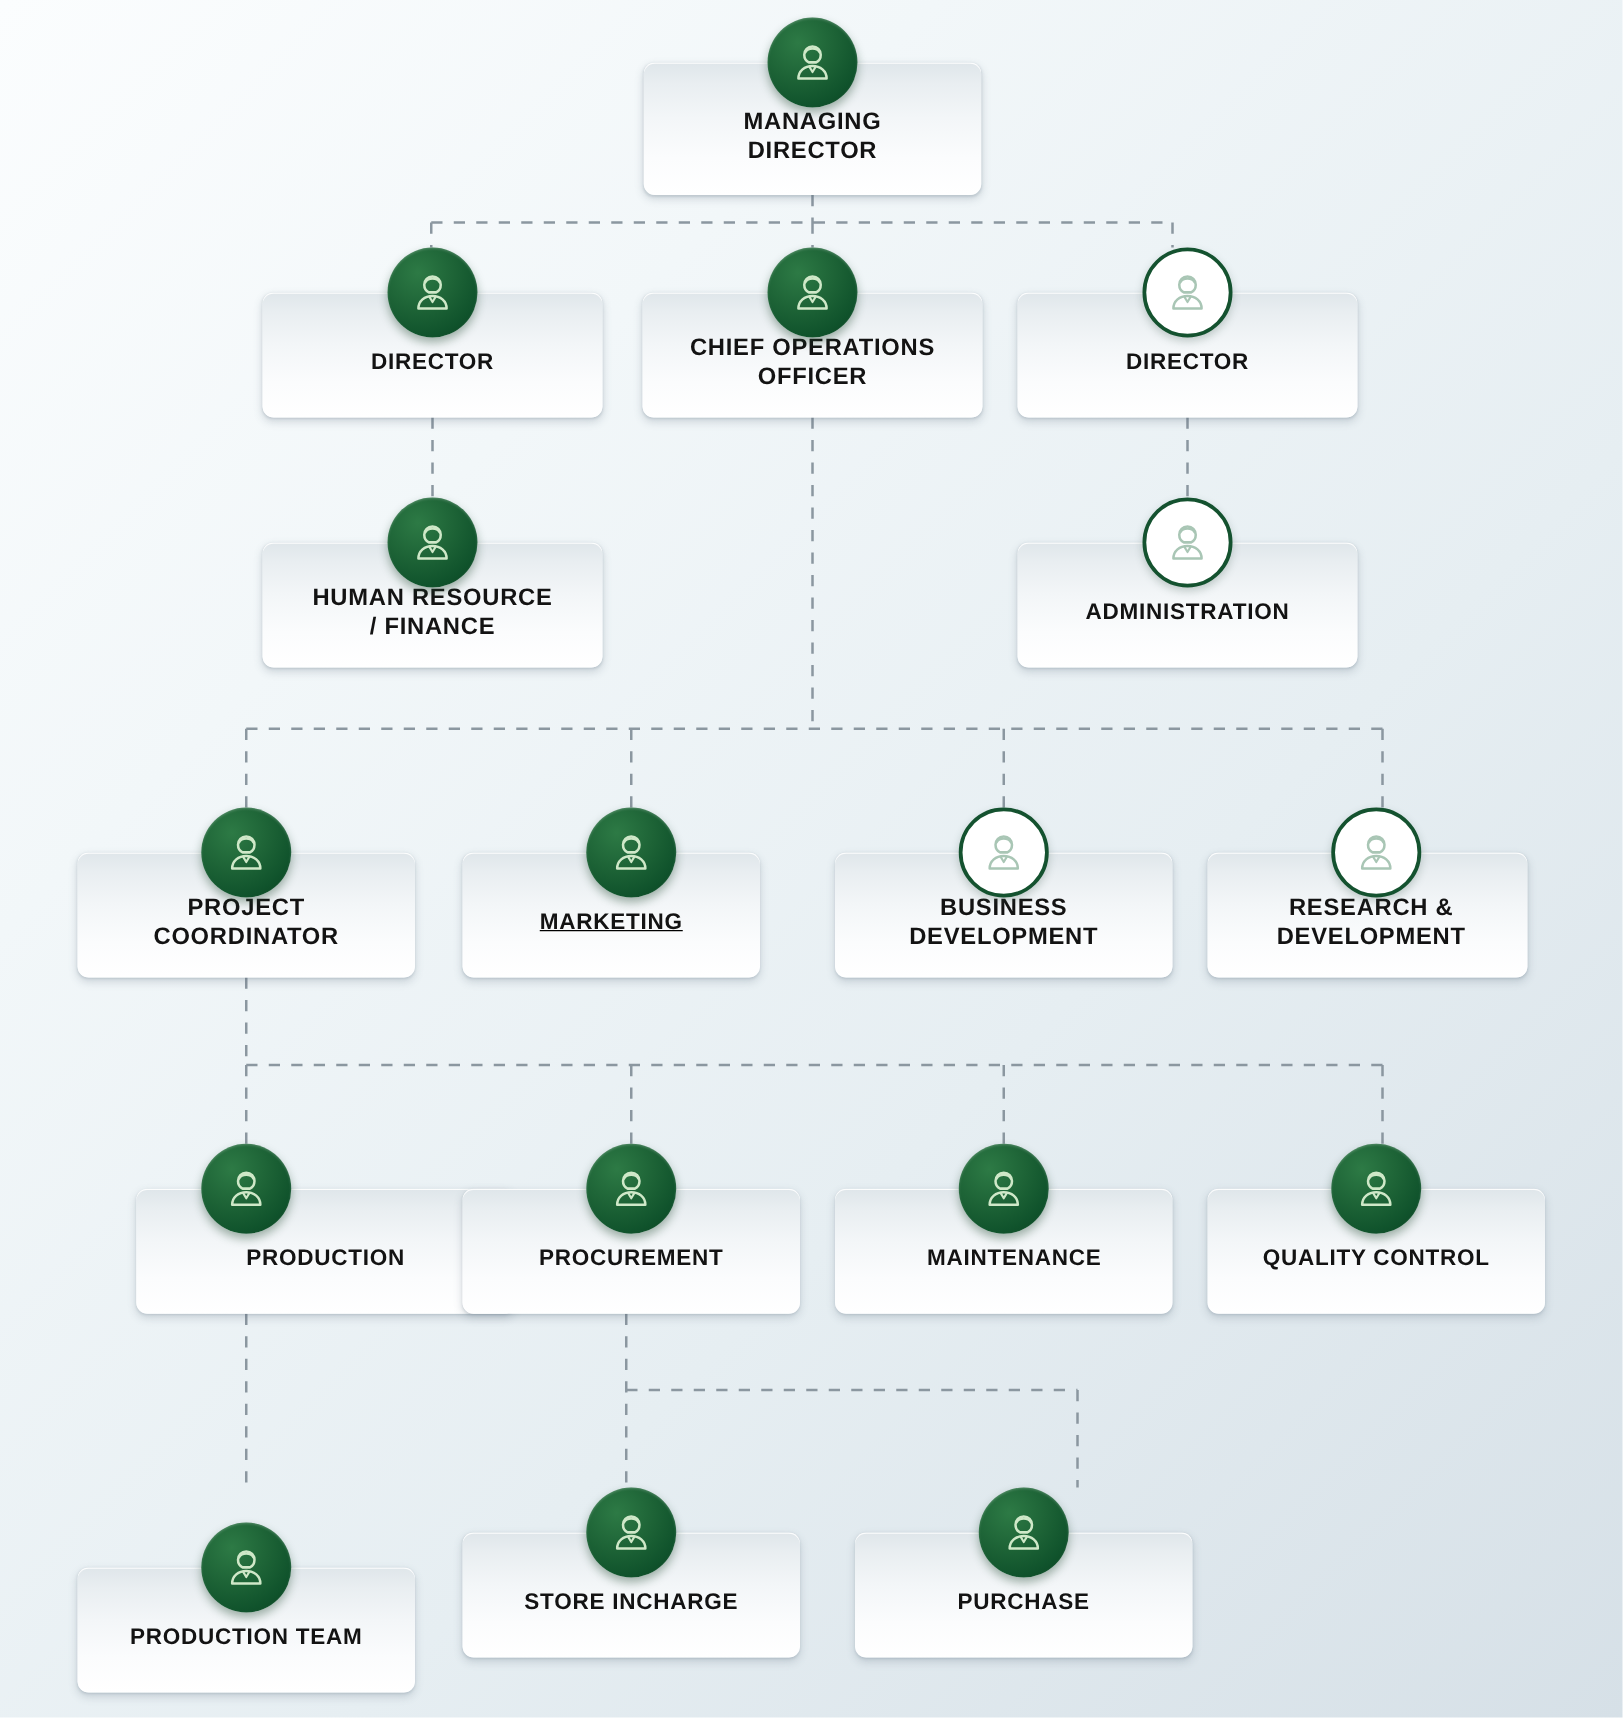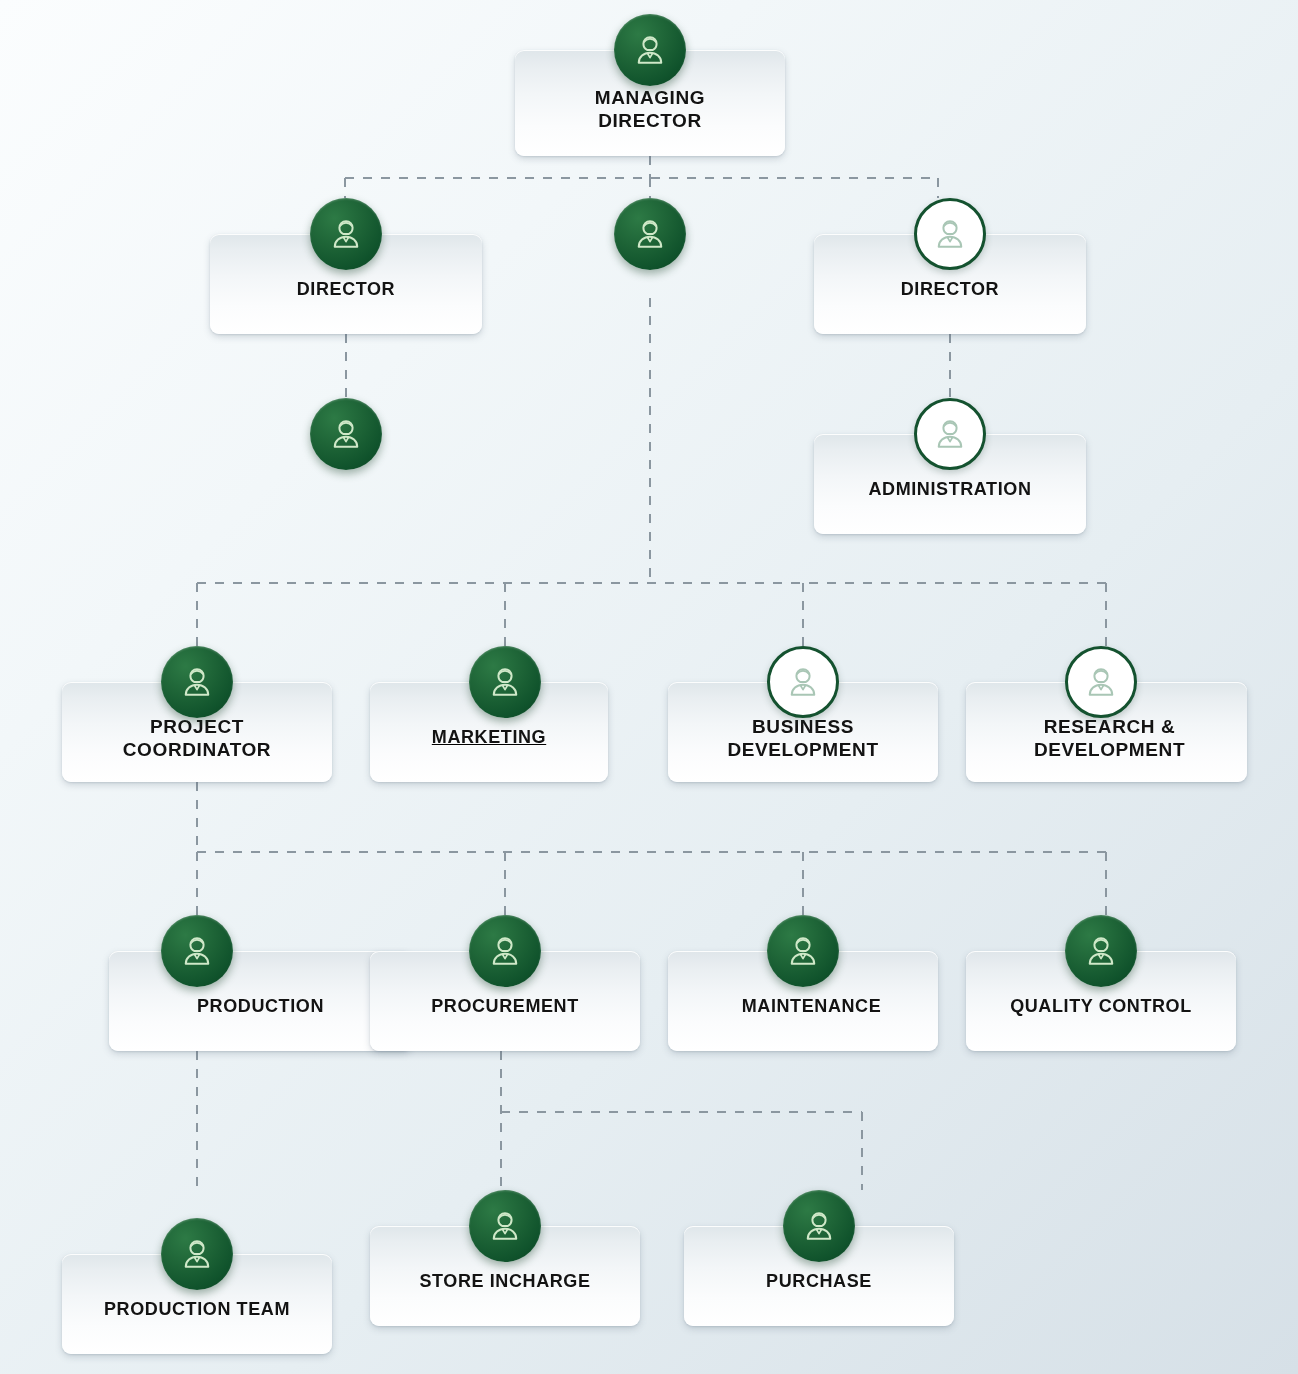--- a/index.html
+++ b/index.html
@@ -132,20 +132,24 @@
         <div class="badge filled" style="left: 100px;">
           <svg width="34" height="34" viewBox="0 0 32 32">
             <path d="M16 4 C12.4 4 9.8 6.6 9.8 10.2 C9.8 13 11.3 15 13.2 15.9 L18.8 15.9 C20.7 15 22.2 13 22.2 10.2 C22.2 6.6 19.6 4 16 4 Z" fill="none" stroke="#cfe8c8" stroke-width="1.9" stroke-linejoin="round"></path>
             <path d="M10.6 8.4 C11.6 6.6 13.6 5.6 16 5.6 C18.4 5.6 20.4 6.6 21.4 8.4" fill="none" stroke="#cfe8c8" stroke-width="1.7" stroke-linecap="round"></path>
             <path d="M5.4 28 C5.4 22.4 10.1 18.6 16 18.6 C21.9 18.6 26.6 22.4 26.6 28 Z" fill="none" stroke="#cfe8c8" stroke-width="1.9" stroke-linejoin="round"></path>
             <path d="M13.6 19.1 L16 23.2 L18.4 19.1" fill="none" stroke="#cfe8c8" stroke-width="1.6" stroke-linejoin="round"></path>
           </svg>
         </div>
       </div>
       <div class="node" style="left: 514px; top: 198px; width: 272px; height: 136px;">
+        <div class="card" style="width: 272px; height: 100px;">
+          <div class="card-label">CHIEF OPERATIONS
+OFFICER</div>
+        </div>
         <div class="badge filled" style="left: 100px;">
           <svg width="34" height="34" viewBox="0 0 32 32">
             <path d="M16 4 C12.4 4 9.8 6.6 9.8 10.2 C9.8 13 11.3 15 13.2 15.9 L18.8 15.9 C20.7 15 22.2 13 22.2 10.2 C22.2 6.6 19.6 4 16 4 Z" fill="none" stroke="#cfe8c8" stroke-width="1.9" stroke-linejoin="round"></path>
             <path d="M10.6 8.4 C11.6 6.6 13.6 5.6 16 5.6 C18.4 5.6 20.4 6.6 21.4 8.4" fill="none" stroke="#cfe8c8" stroke-width="1.7" stroke-linecap="round"></path>
             <path d="M5.4 28 C5.4 22.4 10.1 18.6 16 18.6 C21.9 18.6 26.6 22.4 26.6 28 Z" fill="none" stroke="#cfe8c8" stroke-width="1.9" stroke-linejoin="round"></path>
             <path d="M13.6 19.1 L16 23.2 L18.4 19.1" fill="none" stroke="#cfe8c8" stroke-width="1.6" stroke-linejoin="round"></path>
           </svg>
         </div>
       </div>
       <div class="node" style="left: 814px; top: 198px; width: 272px; height: 136px;">
@@ -155,20 +159,24 @@
         <div class="badge hollow" style="left: 100px;">
           <svg width="34" height="34" viewBox="0 0 32 32">
             <path d="M16 4 C12.4 4 9.8 6.6 9.8 10.2 C9.8 13 11.3 15 13.2 15.9 L18.8 15.9 C20.7 15 22.2 13 22.2 10.2 C22.2 6.6 19.6 4 16 4 Z" fill="none" stroke="#a9c6b5" stroke-width="1.9" stroke-linejoin="round"></path>
             <path d="M10.6 8.4 C11.6 6.6 13.6 5.6 16 5.6 C18.4 5.6 20.4 6.6 21.4 8.4" fill="none" stroke="#a9c6b5" stroke-width="1.7" stroke-linecap="round"></path>
             <path d="M5.4 28 C5.4 22.4 10.1 18.6 16 18.6 C21.9 18.6 26.6 22.4 26.6 28 Z" fill="none" stroke="#a9c6b5" stroke-width="1.9" stroke-linejoin="round"></path>
             <path d="M13.6 19.1 L16 23.2 L18.4 19.1" fill="none" stroke="#a9c6b5" stroke-width="1.6" stroke-linejoin="round"></path>
           </svg>
         </div>
       </div>
       <div class="node" style="left: 210px; top: 398px; width: 272px; height: 136px;">
+        <div class="card" style="width: 272px; height: 100px;">
+          <div class="card-label">HUMAN RESOURCE
+/ FINANCE</div>
+        </div>
         <div class="badge filled" style="left: 100px;">
           <svg width="34" height="34" viewBox="0 0 32 32">
             <path d="M16 4 C12.4 4 9.8 6.6 9.8 10.2 C9.8 13 11.3 15 13.2 15.9 L18.8 15.9 C20.7 15 22.2 13 22.2 10.2 C22.2 6.6 19.6 4 16 4 Z" fill="none" stroke="#cfe8c8" stroke-width="1.9" stroke-linejoin="round"></path>
             <path d="M10.6 8.4 C11.6 6.6 13.6 5.6 16 5.6 C18.4 5.6 20.4 6.6 21.4 8.4" fill="none" stroke="#cfe8c8" stroke-width="1.7" stroke-linecap="round"></path>
             <path d="M5.4 28 C5.4 22.4 10.1 18.6 16 18.6 C21.9 18.6 26.6 22.4 26.6 28 Z" fill="none" stroke="#cfe8c8" stroke-width="1.9" stroke-linejoin="round"></path>
             <path d="M13.6 19.1 L16 23.2 L18.4 19.1" fill="none" stroke="#cfe8c8" stroke-width="1.6" stroke-linejoin="round"></path>
           </svg>
         </div>
       </div>
       <div class="node" style="left: 814px; top: 398px; width: 272px; height: 136px;">
@@ -219,21 +227,21 @@
         <div class="badge hollow" style="left: 99px;">
           <svg width="34" height="34" viewBox="0 0 32 32">
             <path d="M16 4 C12.4 4 9.8 6.6 9.8 10.2 C9.8 13 11.3 15 13.2 15.9 L18.8 15.9 C20.7 15 22.2 13 22.2 10.2 C22.2 6.6 19.6 4 16 4 Z" fill="none" stroke="#a9c6b5" stroke-width="1.9" stroke-linejoin="round"></path>
             <path d="M10.6 8.4 C11.6 6.6 13.6 5.6 16 5.6 C18.4 5.6 20.4 6.6 21.4 8.4" fill="none" stroke="#a9c6b5" stroke-width="1.7" stroke-linecap="round"></path>
             <path d="M5.4 28 C5.4 22.4 10.1 18.6 16 18.6 C21.9 18.6 26.6 22.4 26.6 28 Z" fill="none" stroke="#a9c6b5" stroke-width="1.9" stroke-linejoin="round"></path>
             <path d="M13.6 19.1 L16 23.2 L18.4 19.1" fill="none" stroke="#a9c6b5" stroke-width="1.6" stroke-linejoin="round"></path>
           </svg>
         </div>
       </div>
       <div class="node" style="left: 966px; top: 646px; width: 270px; height: 136px;">
-        <div class="card" style="width: 281px; height: 100px; padding-left: 16px;">
+        <div class="card" style="width: 256px; height: 100px; padding-left: 16px;">
           <div class="card-label">RESEARCH &amp;
 DEVELOPMENT</div>
         </div>
         <div class="badge hollow" style="left: 99px;">
           <svg width="34" height="34" viewBox="0 0 32 32">
             <path d="M16 4 C12.4 4 9.8 6.6 9.8 10.2 C9.8 13 11.3 15 13.2 15.9 L18.8 15.9 C20.7 15 22.2 13 22.2 10.2 C22.2 6.6 19.6 4 16 4 Z" fill="none" stroke="#a9c6b5" stroke-width="1.9" stroke-linejoin="round"></path>
             <path d="M10.6 8.4 C11.6 6.6 13.6 5.6 16 5.6 C18.4 5.6 20.4 6.6 21.4 8.4" fill="none" stroke="#a9c6b5" stroke-width="1.7" stroke-linecap="round"></path>
             <path d="M5.4 28 C5.4 22.4 10.1 18.6 16 18.6 C21.9 18.6 26.6 22.4 26.6 28 Z" fill="none" stroke="#a9c6b5" stroke-width="1.9" stroke-linejoin="round"></path>
             <path d="M13.6 19.1 L16 23.2 L18.4 19.1" fill="none" stroke="#a9c6b5" stroke-width="1.6" stroke-linejoin="round"></path>
           </svg>

